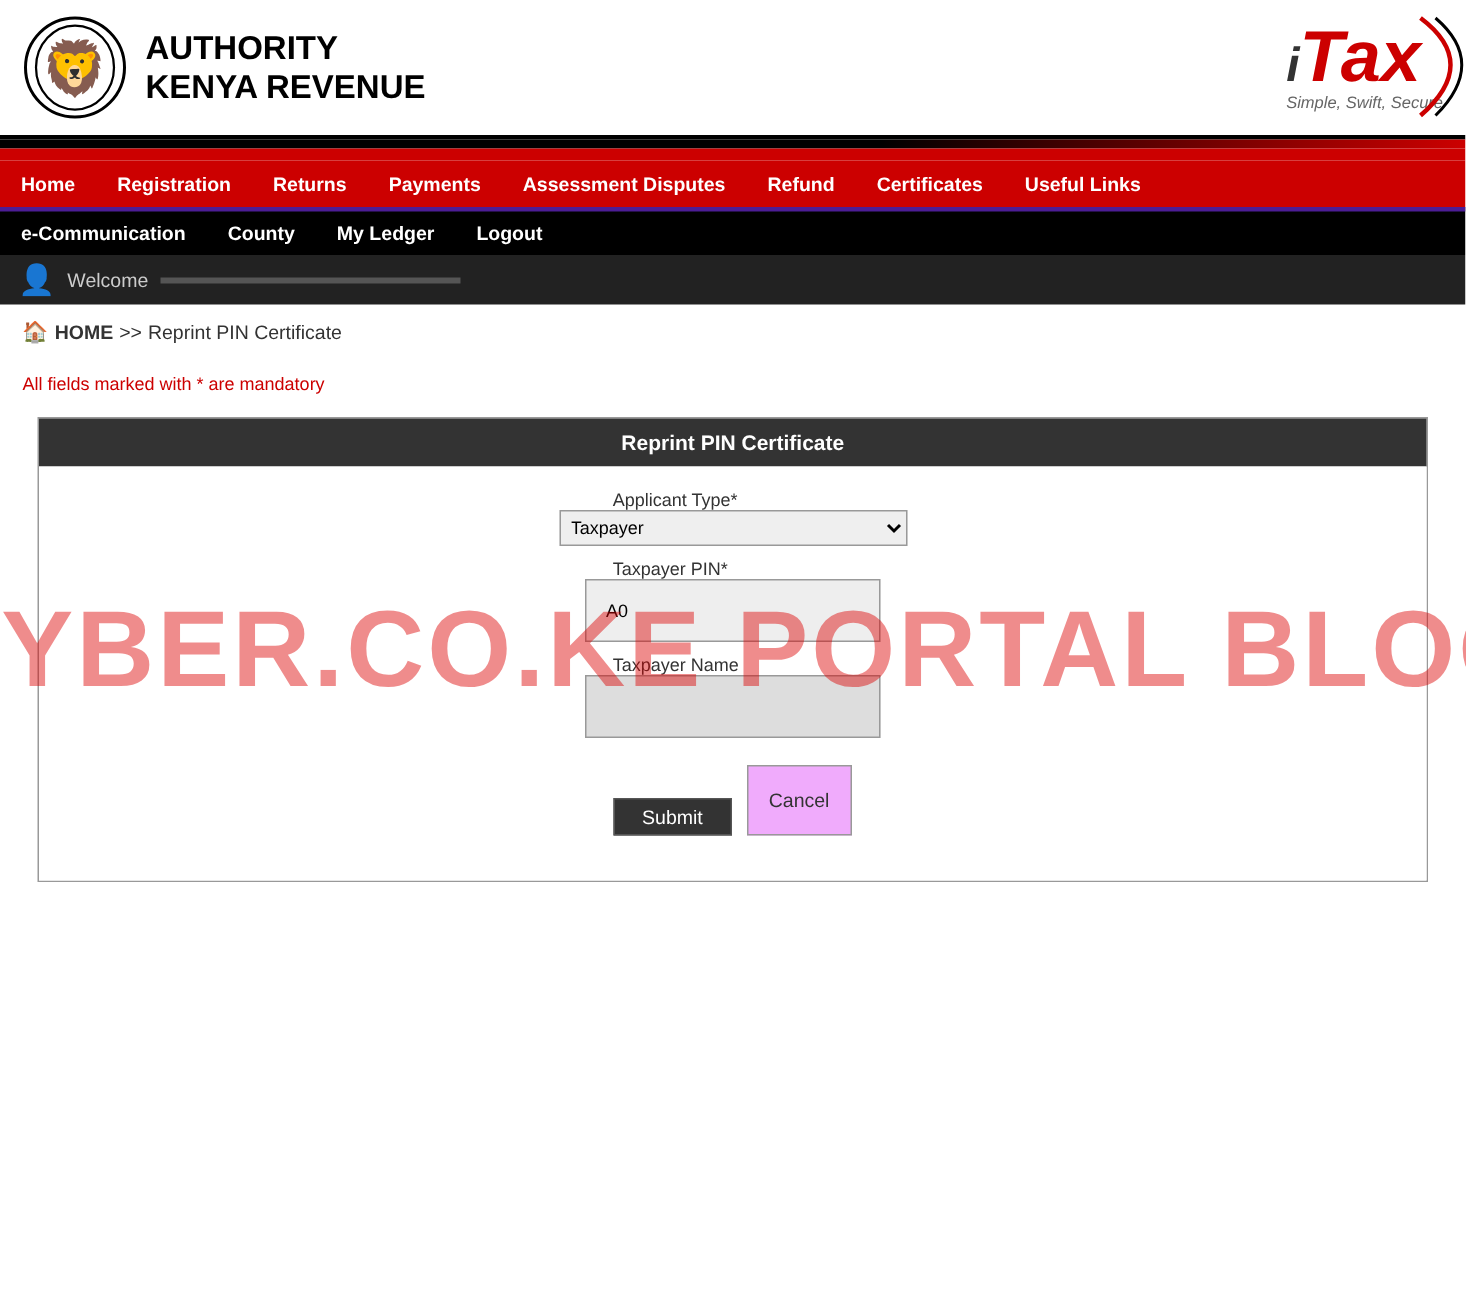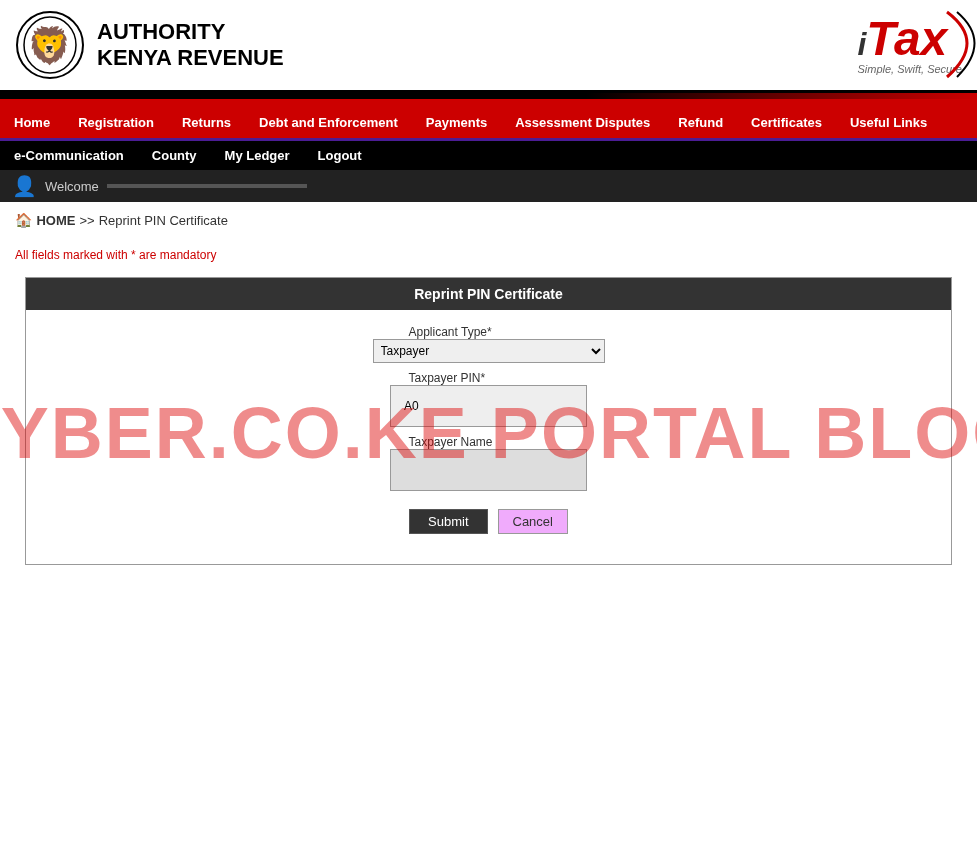--- a/index.html
+++ b/index.html
@@ -190,20 +190,21 @@
       gap: 10px;
       padding: 10px 0 15px;
     }
     .btn-submit {
       background: #333;
       color: #fff;
       border: 1px solid #555;
       padding: 4px 18px;
       cursor: pointer;
       font-size: 13px;
+      margin-top: 22px;
     }
     .btn-cancel {
       background: #f0abfc;
       color: #333;
       border: 1px solid #999;
       padding: 4px 14px;
       cursor: pointer;
       font-size: 13px;
     }
 
@@ -261,21 +262,20 @@
   </div>
 </div>
 
 <div class="header-bar"></div>
 <div class="red-stripe"></div>
 
 <div class="nav-primary">
   <a href="#">Home</a>
   <a href="#">Registration</a>
   <a href="#">Returns</a>
-  <a href="#">Debt and Enforcement</a>
   <a href="#">Payments</a>
   <a href="#">Assessment Disputes</a>
   <a href="#">Refund</a>
   <a href="#">Certificates</a>
   <a href="#">Useful Links</a>
 </div>
 
 <div class="nav-secondary">
   <a href="#">e-Communication</a>
   <a href="#">County</a>

